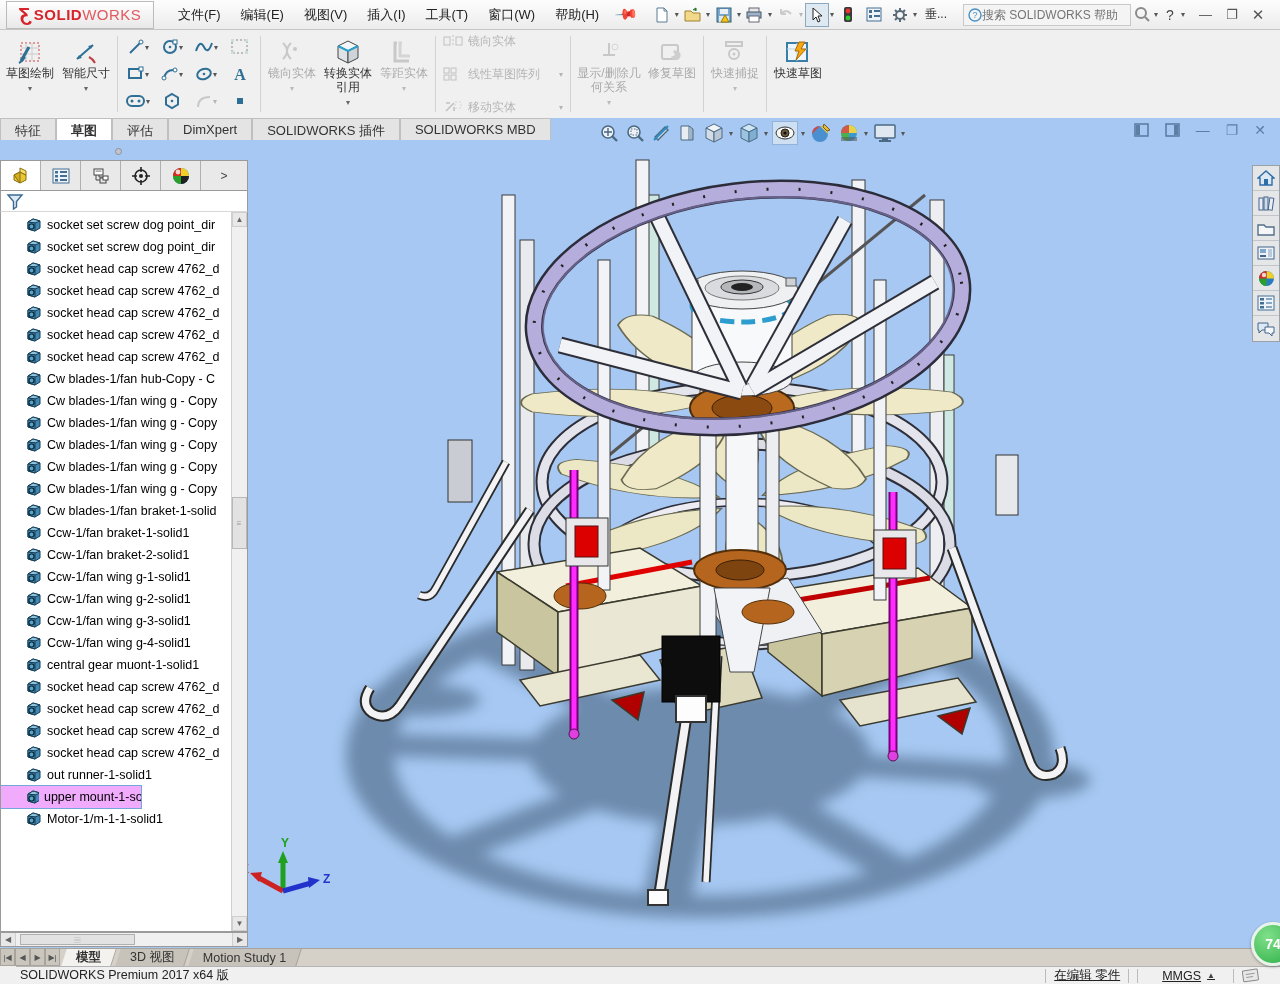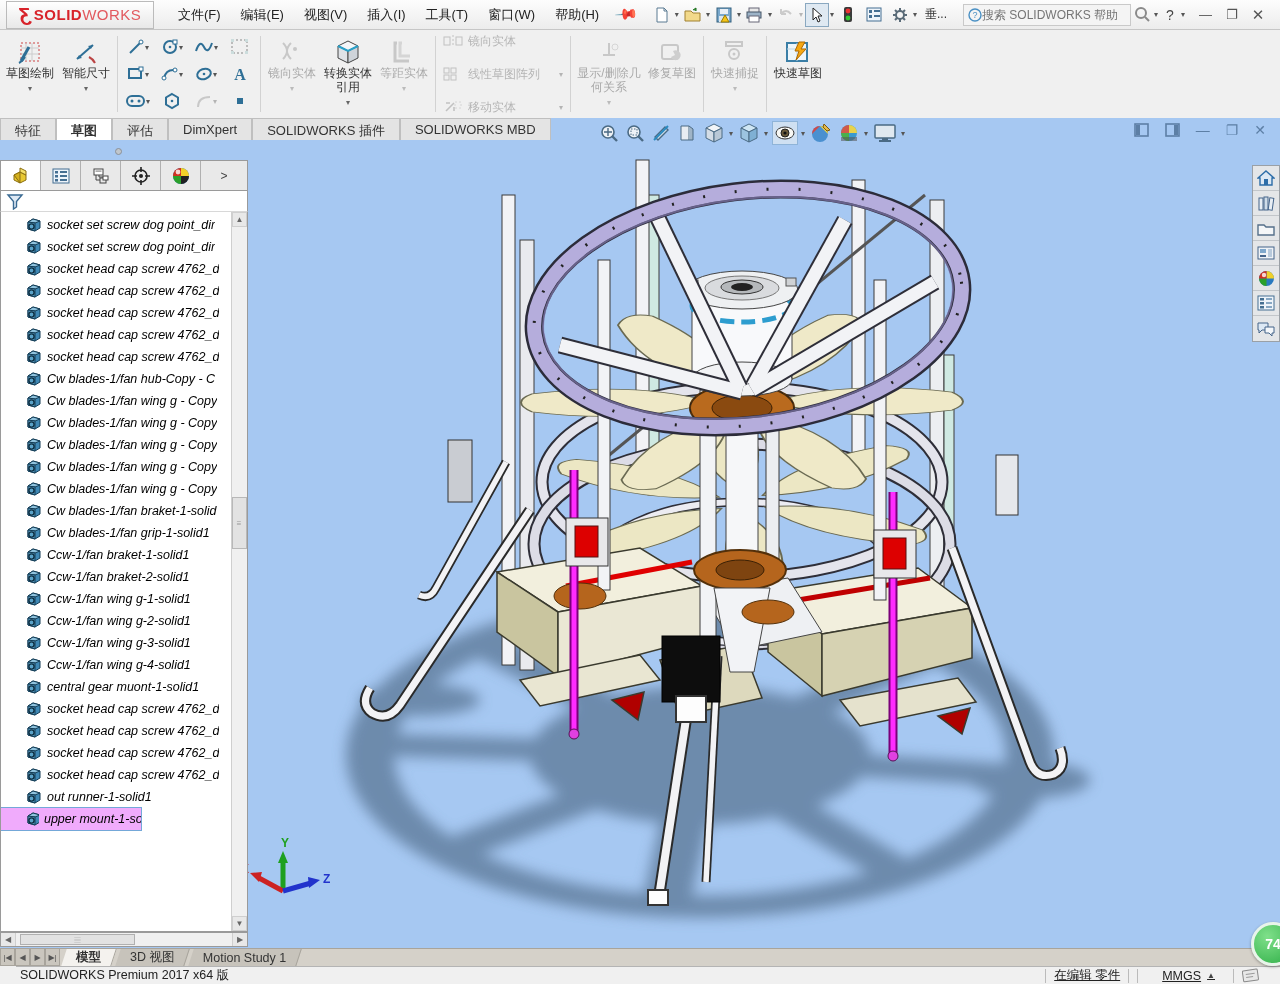--- a/index.html
+++ b/index.html
@@ -49,21 +49,21 @@
   #docwin { position:absolute; top:4px; right:14px; display:flex; gap:16px; color:#5d7fa5; font-size:14px; z-index:6; align-items:center; }
 
   
   #fpanel { position:absolute; top:160px; left:0; width:248px; bottom:37px; z-index:8; }
   #ptabs { display:flex; height:30px; background:#dfdfdf; border:1px solid #9a9a9a; border-bottom:none; align-items:stretch; }
   .ptab { width:40px; display:flex; align-items:center; justify-content:center; border-right:1px solid #b0b0b0; background:#e9e9e9; }
   .ptab.active { background:#ffffff; }
   .ptab-more { flex:1; display:flex; align-items:center; justify-content:center; color:#444; font-size:12px; background:#e9e9e9; }
   #filterrow { height:22px; background:#fff; border:1px solid #9a9a9a; border-bottom:1px solid #d8d8d8; display:flex; align-items:center; padding-left:5px; }
   #treewrap { position:absolute; top:52px; left:0; right:0; bottom:15px; background:#fff; border:1px solid #9a9a9a; border-top:none; display:flex; }
-  #tree { flex:1; overflow:hidden; padding-top:2px;font-style:italic; }
+  #tree { flex:1; overflow:hidden; padding-top:2px; }
   .trow { display:flex; align-items:center; height:22px; padding-left:24px; white-space:nowrap; }
   .trow .tlabel { font-size:12.5px; color:#000; margin-left:5px; overflow:hidden; }
   .trow.selected { background:#f0abfc; outline:1px solid #74a8d8; width:140px; }
   .vsb { width:16px; background:#f0f0f0; border-left:1px solid #cfcfcf; display:flex; flex-direction:column; }
   .vsb .sarr { height:15px; display:flex; align-items:center; justify-content:center; font-size:8px; color:#666; background:#e8e8e8; border:1px solid #cfcfcf; }
   .vsb .strack { flex:1; position:relative; }
   .vsb .sthumb { position:absolute; top:270px; left:0; right:0; height:52px; background:#e2e2e2; border:1px solid #b8b8b8; display:flex; align-items:center; justify-content:center; color:#999; font-size:8px; letter-spacing:1px;}
   #hsb { position:absolute; left:0; right:0; bottom:0; height:15px; background:#f0f0f0; border:1px solid #9a9a9a; display:flex; align-items:center; }
   #hsb .sarr { width:15px; height:13px; display:flex; align-items:center; justify-content:center; font-size:8px; color:#666; background:#e8e8e8; border-right:1px solid #cfcfcf; }
   #hsb .sarr.r { border-left:1px solid #cfcfcf; border-right:none; margin-left:auto; }
@@ -916,29 +916,20 @@
           <div class="trow">
             <svg width="17" height="16">
               <polygon points="3,5 8,2 15,4 15,11 10,14 3,12" fill="#3f88b4" stroke="#143d56"></polygon>
               <polygon points="8,2 15,4 10,6 3,5" fill="#8fc3de" stroke="#143d56"></polygon>
               <polygon points="3,5 10,6 10,14 3,12" fill="#5ba3c9" stroke="#143d56"></polygon>
               <circle cx="6.5" cy="9.5" r="2.6" fill="none" stroke="#0e2f42" stroke-width="1.4"></circle>
             </svg>
             <span class="tlabel">Cw blades-1/fan braket-1-solid</span>
           </div>
 
-          <div class="trow">
-            <svg width="17" height="16">
-              <polygon points="3,5 8,2 15,4 15,11 10,14 3,12" fill="#3f88b4" stroke="#143d56"></polygon>
-              <polygon points="8,2 15,4 10,6 3,5" fill="#8fc3de" stroke="#143d56"></polygon>
-              <polygon points="3,5 10,6 10,14 3,12" fill="#5ba3c9" stroke="#143d56"></polygon>
-              <circle cx="6.5" cy="9.5" r="2.6" fill="none" stroke="#0e2f42" stroke-width="1.4"></circle>
-            </svg>
-            <span class="tlabel">Cw blades-1/fan grip-1-solid1</span>
-          </div>
 
 
           <div class="trow">
             <svg width="17" height="16">
               <polygon points="3,5 8,2 15,4 15,11 10,14 3,12" fill="#3f88b4" stroke="#143d56"></polygon>
               <polygon points="8,2 15,4 10,6 3,5" fill="#8fc3de" stroke="#143d56"></polygon>
               <polygon points="3,5 10,6 10,14 3,12" fill="#5ba3c9" stroke="#143d56"></polygon>
               <circle cx="6.5" cy="9.5" r="2.6" fill="none" stroke="#0e2f42" stroke-width="1.4"></circle>
             </svg>
             <span class="tlabel">Ccw-1/fan braket-1-solid1</span>
@@ -1060,20 +1051,29 @@
           <div class="trow selected">
             <svg width="17" height="16">
               <polygon points="3,5 8,2 15,4 15,11 10,14 3,12" fill="#3f88b4" stroke="#143d56"></polygon>
               <polygon points="8,2 15,4 10,6 3,5" fill="#8fc3de" stroke="#143d56"></polygon>
               <polygon points="3,5 10,6 10,14 3,12" fill="#5ba3c9" stroke="#143d56"></polygon>
               <circle cx="6.5" cy="9.5" r="2.6" fill="none" stroke="#0e2f42" stroke-width="1.4"></circle>
             </svg>
             <span class="tlabel">upper mount-1-solid1</span>
           </div>
 
+          <div class="trow">
+            <svg width="17" height="16">
+              <polygon points="3,5 8,2 15,4 15,11 10,14 3,12" fill="#3f88b4" stroke="#143d56"></polygon>
+              <polygon points="8,2 15,4 10,6 3,5" fill="#8fc3de" stroke="#143d56"></polygon>
+              <polygon points="3,5 10,6 10,14 3,12" fill="#5ba3c9" stroke="#143d56"></polygon>
+              <circle cx="6.5" cy="9.5" r="2.6" fill="none" stroke="#0e2f42" stroke-width="1.4"></circle>
+            </svg>
+            <span class="tlabel">Motor-1/m-1-1-solid1</span>
+          </div>
 
       </div>
       <div class="vsb">
         <div class="sarr">▲</div>
         <div class="strack">
             <div class="sthumb">≡</div>
           </div>
         <div class="sarr">▼</div>
       </div>
     </div>

